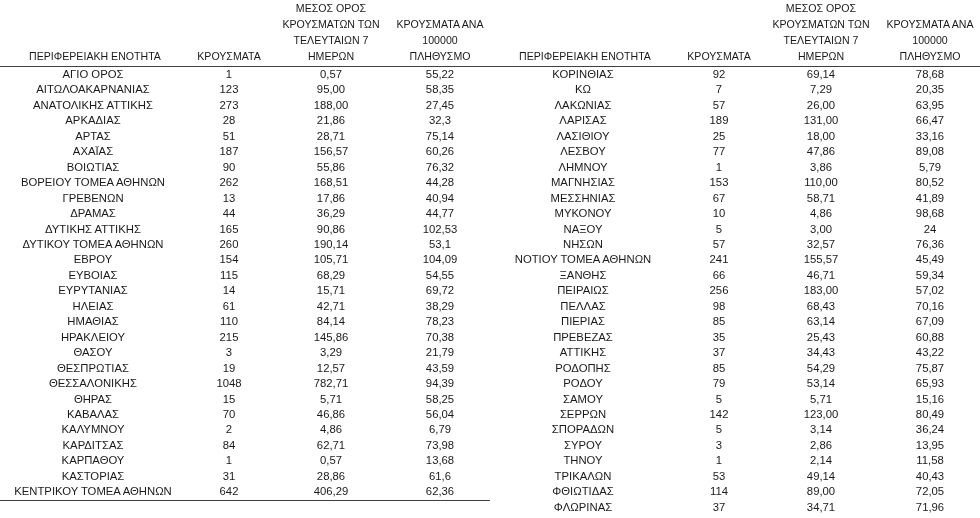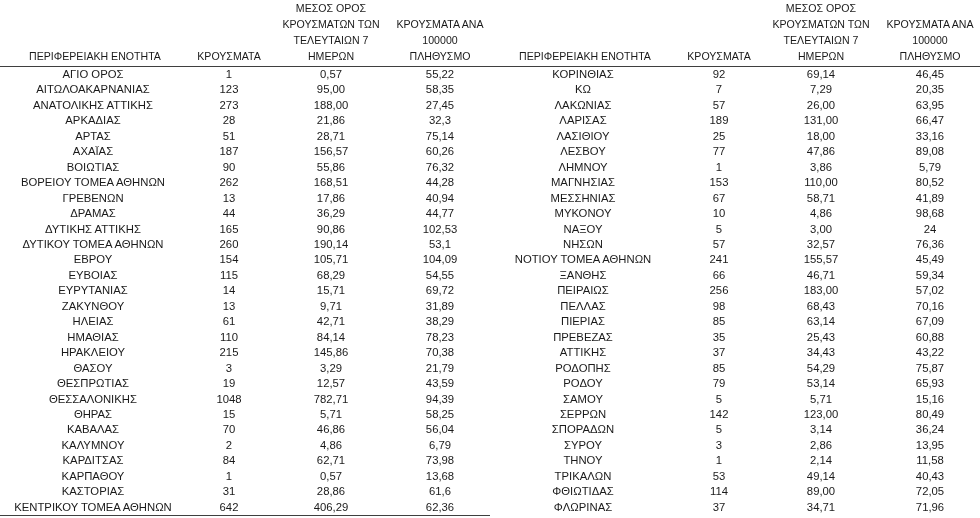--- a/index.html
+++ b/index.html
@@ -174,26 +174,20 @@
             <td>68,29</td>
             <td>54,55</td>
           </tr>
           <tr>
             <td>ΕΥΡΥΤΑΝΙΑΣ</td>
             <td>14</td>
             <td>15,71</td>
             <td>69,72</td>
           </tr>
           <tr>
-            <td>ΖΑΚΥΝΘΟΥ</td>
-            <td>13</td>
-            <td>9,71</td>
-            <td>31,89</td>
-          </tr>
-          <tr>
             <td>ΗΛΕΙΑΣ</td>
             <td>61</td>
             <td>42,71</td>
             <td>38,29</td>
           </tr>
           <tr>
             <td>ΗΜΑΘΙΑΣ</td>
             <td>110</td>
             <td>84,14</td>
             <td>78,23</td>
@@ -285,21 +279,21 @@
 ΤΕΛΕΥΤΑΙΩΝ 7 ΗΜΕΡΩΝ</th>
           <th>ΚΡΟΥΣΜΑΤΑ ΑΝΑ 100000
 ΠΛΗΘΥΣΜΟ</th>
         </tr>
       </thead>
       <tbody id="right-body">
           <tr>
             <td>ΚΟΡΙΝΘΙΑΣ</td>
             <td>92</td>
             <td>69,14</td>
-            <td>46,45</td>
+            <td>78,68</td>
           </tr>
           <tr>
             <td>ΚΩ</td>
             <td>7</td>
             <td>7,29</td>
             <td>20,35</td>
           </tr>
           <tr>
             <td>ΛΑΚΩΝΙΑΣ</td>
             <td>57</td>

